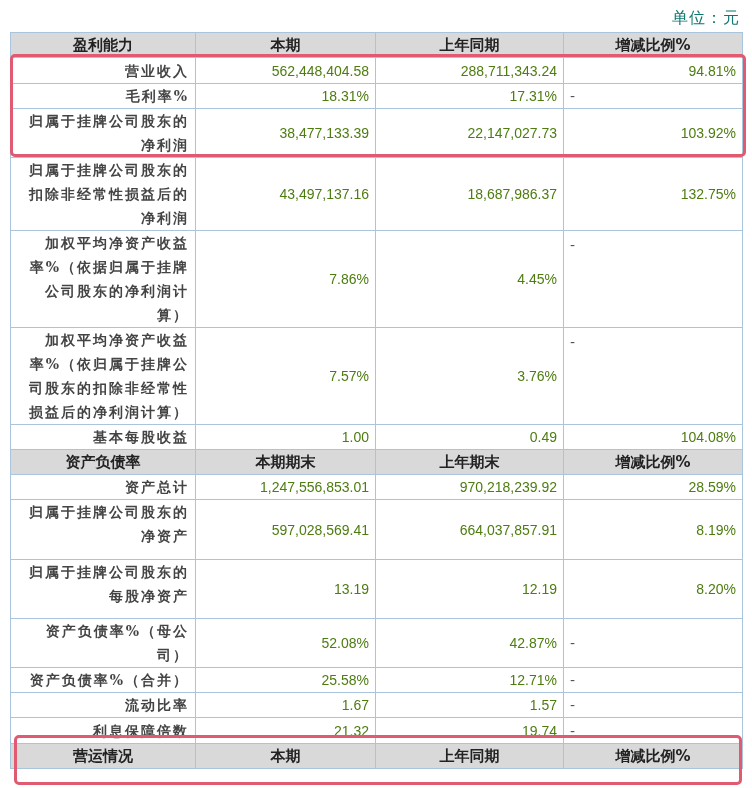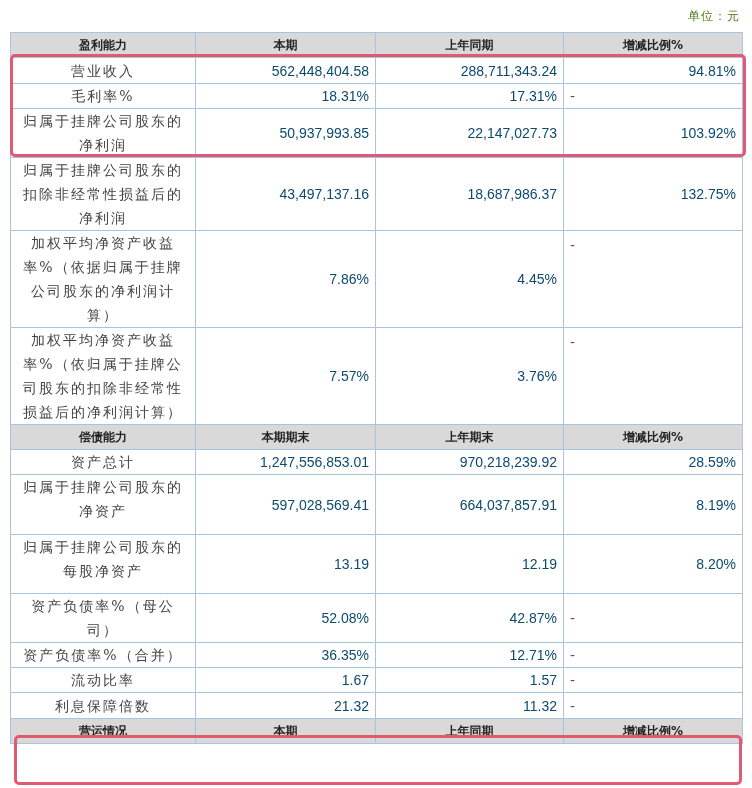--- a/index.html
+++ b/index.html
@@ -1,26 +1,26 @@
 <!DOCTYPE html>
 <html><head>
 <meta charset="utf-8">
 <style>
   html, body { margin:0; padding:0; background:#ffffff; }
   body { width:752px; height:788px; position:relative; overflow:hidden;
          font-family: "DejaVu Sans", "Liberation Sans", sans-serif; color:#333; }
   .unit { position:absolute; top:8px; right:12px; font-family:"DejaVu Serif","Liberation Serif",serif;
-          font-size:12px; color:#4d7c0f; letter-spacing:1px; }
+          font-size:16px; color:#0f766e; letter-spacing:1px; }
   table.fin { position:absolute; left:10px; top:32px; border-collapse:collapse; table-layout:fixed; width:732px; }
   table.fin col.c1 { width:185px; } table.fin col.c2 { width:180px; }
   table.fin col.c3 { width:188px; } table.fin col.c4 { width:179px; }
   table.fin td, table.fin th { border:1px solid #a9c4dd; padding:0 6px; font-size:14px; line-height:24px; vertical-align:middle; }
-  table.fin th { background:#d9d9d9; font-weight:bold; color:#222; text-align:center; height:22px; font-size:12px; }
-  td.label { text-align:center; font-family:"DejaVu Serif","Liberation Serif",serif; color:#444; letter-spacing:2px; font-size:15px; }
-  td.num { text-align:right; font-family:"Liberation Sans","DejaVu Sans",sans-serif; font-size:15px; color:#0c4a6e; }
+  table.fin th { background:#d9d9d9; font-weight:bold; color:#222; text-align:center; height:22px; font-size:15px; }
+  td.label { text-align:right; font-family:"DejaVu Serif","Liberation Serif",serif; color:#444; letter-spacing:2px; font-size:15px;font-weight:bold; }
+  td.num { text-align:right; font-family:"Liberation Sans","DejaVu Sans",sans-serif; font-size:15px; color:#4d7c0f; }
   td.dash { text-align:left; font-size:12px; color:#555; }
   td.dash.top { vertical-align:top; padding-top:2px; }
   .hl { position:absolute; border:3px solid #e05a72; border-radius:5px; pointer-events:none; }
 </style>
 </head>
 <body>
 
 <div class="unit">单位：元</div>
 
 <table class="fin">
@@ -45,21 +45,21 @@
       <td class="num">94.81%</td>
     </tr>
     <tr style="height:24px">
       <td class="label">毛利率%</td>
       <td class="num">18.31%</td>
       <td class="num">17.31%</td>
       <td class="dash">-</td>
     </tr>
     <tr style="height:49px">
       <td class="label">归属于挂牌公司股东的净利润</td>
-      <td class="num">50,937,993.85</td>
+      <td class="num">38,477,133.39</td>
       <td class="num">22,147,027.73</td>
       <td class="num">103.92%</td>
     </tr>
     <tr style="height:73px">
       <td class="label">归属于挂牌公司股东的扣除非经常性损益后的净利润</td>
       <td class="num">43,497,137.16</td>
       <td class="num">18,687,986.37</td>
       <td class="num">132.75%</td>
     </tr>
     <tr style="height:72px">
@@ -67,23 +67,29 @@
       <td class="num">7.86%</td>
       <td class="num">4.45%</td>
       <td class="dash top">-</td>
     </tr>
     <tr style="height:96px">
       <td class="label">加权平均净资产收益率%（依归属于挂牌公司股东的扣除非经常性损益后的净利润计算）</td>
       <td class="num">7.57%</td>
       <td class="num">3.76%</td>
       <td class="dash top">-</td>
     </tr>
+    <tr style="height:24px">
+      <td class="label">基本每股收益</td>
+      <td class="num">1.00</td>
+      <td class="num">0.49</td>
+      <td class="num">104.08%</td>
+    </tr>
 
     <tr>
-      <th>偿债能力</th>
+      <th>资产负债率</th>
       <th>本期期末</th>
       <th>上年期末</th>
       <th>增减比例%</th>
     </tr>
     <tr style="height:24px">
       <td class="label">资产总计</td>
       <td class="num">1,247,556,853.01</td>
       <td class="num">970,218,239.92</td>
       <td class="num">28.59%</td>
     </tr>
@@ -100,34 +106,34 @@
       <td class="num">8.20%</td>
     </tr>
     <tr style="height:25px">
       <td class="label">资产负债率%（母公司）</td>
       <td class="num">52.08%</td>
       <td class="num">42.87%</td>
       <td class="dash">-</td>
     </tr>
     <tr style="height:24px">
       <td class="label">资产负债率%（合并）</td>
-      <td class="num">36.35%</td>
+      <td class="num">25.58%</td>
       <td class="num">12.71%</td>
       <td class="dash">-</td>
     </tr>
     <tr style="height:25px">
       <td class="label">流动比率</td>
       <td class="num">1.67</td>
       <td class="num">1.57</td>
       <td class="dash">-</td>
     </tr>
     <tr style="height:26px">
       <td class="label">利息保障倍数</td>
       <td class="num">21.32</td>
-      <td class="num">11.32</td>
+      <td class="num">19.74</td>
       <td class="dash">-</td>
     </tr>
 
     <tr>
       <th>营运情况</th>
       <th>本期</th>
       <th>上年同期</th>
       <th>增减比例%</th>
     </tr>
 

